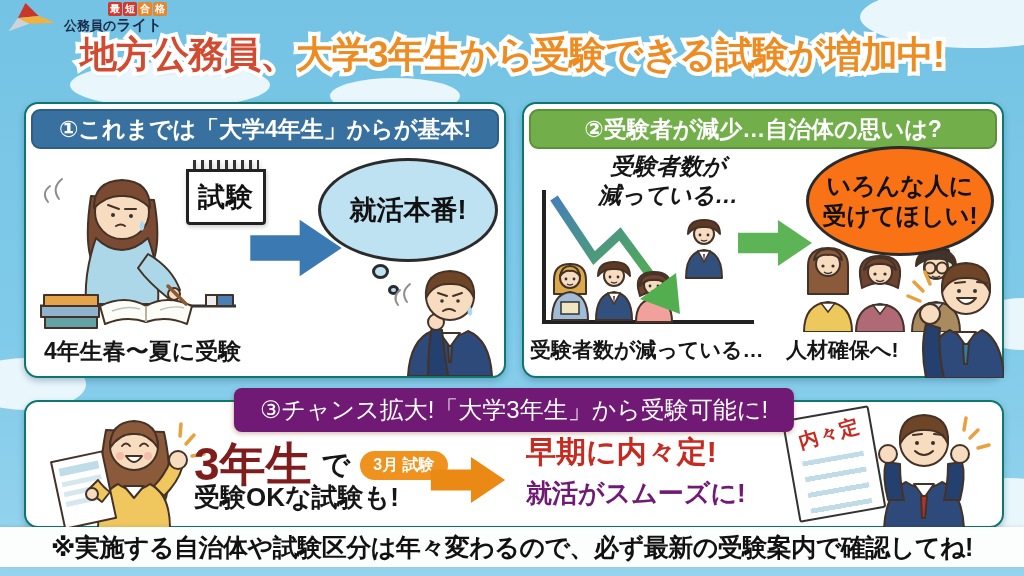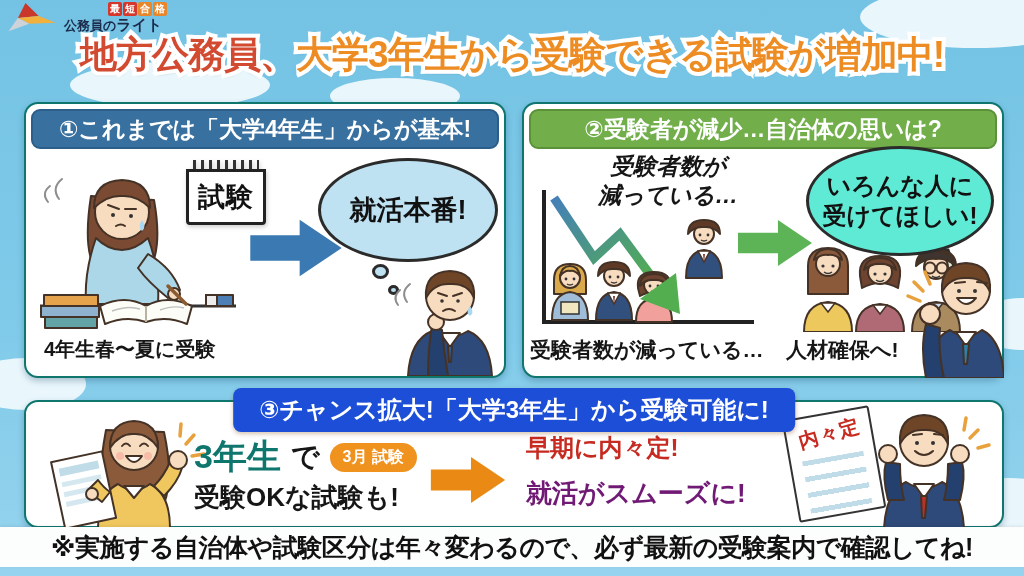--- a/index.html
+++ b/index.html
@@ -27,21 +27,21 @@
 .c-orange{color:#ED8C22;}
 
 
 .panel{position:absolute;background:#FFFFFF;border-radius:14px;border:2px solid #0f766e;box-shadow:0 3px 6px rgba(25,70,100,.3);z-index:2;}
 #panel1{left:24px;top:102px;width:482px;height:276px;}
 #panel2{left:522px;top:102px;width:482px;height:276px;}
 #panel3{left:24px;top:400px;width:980px;height:128px;}
 .phead{position:absolute;left:5px;right:5px;top:5px;height:40px;border-radius:9px;display:flex;align-items:center;justify-content:center;color:#fff;font-weight:800;font-size:23px;white-space:nowrap;z-index:3;}
 #panel1 .phead{background:#38709F;border:2px solid #2C5E8A;}
 #panel2 .phead{background:#72AF4B;border:2px solid #5A9139;}
-.p3head{position:absolute;left:50%;transform:translateX(-50%);top:-14px;background:#1d4ed8;color:#fff;font-weight:700;font-size:24px;padding:6px 26px;border-radius:8px;white-space:nowrap;box-shadow:0 2px 4px rgba(120,60,0,.3);z-index:4;}
+.p3head{position:absolute;left:50%;transform:translateX(-50%);top:-14px;background:#701a75;color:#fff;font-weight:400;font-size:24px;padding:6px 26px;border-radius:8px;white-space:nowrap;box-shadow:0 2px 4px rgba(120,60,0,.3);z-index:4;}
 
 
 .ill{position:absolute;}
 svg .ol{stroke:#443226;stroke-width:2;stroke-linejoin:round;stroke-linecap:round;}
 svg .olg{stroke:#8E8E8E;stroke-width:2;stroke-linejoin:round;stroke-linecap:round;}
 svg .olo{stroke:#E8A13C;stroke-width:3.5;stroke-linecap:round;}
 
 
 #studywoman{left:10px;top:50px;width:205px;height:185px;}
 .calendar{position:absolute;left:160px;top:56px;width:80px;z-index:3;filter:drop-shadow(1px 2px 2px rgba(0,0,0,.2));}
@@ -49,42 +49,42 @@
 .cal-top{background:#3B77B5;color:#fff;font-weight:800;font-size:17px;text-align:center;padding:3px 0;border:3px solid #222;border-bottom:none;border-radius:4px 4px 0 0;}
 .cal-body{background:#fff;color:#111;font-weight:900;font-size:27px;text-align:center;padding:7px 0;border:3px solid #222;border-radius:0 0 4px 4px;letter-spacing:1px;}
 .arrow{position:absolute;}
 #arrow1{left:224px;top:112px;width:92px;height:64px;}
 .bubble-think{position:absolute;left:292px;top:54px;width:180px;height:104px;background:#BFE2F3;border:3px solid #2b2b2b;border-radius:50%;display:flex;align-items:center;justify-content:center;font-size:27px;font-weight:900;color:#111;white-space:nowrap;z-index:2;}
 .tdot{position:absolute;background:#BFE2F3;border:3px solid #2b2b2b;border-radius:50%;}
 .tdot.d1{left:346px;top:160px;width:17px;height:15px;}
 .tdot.d2{left:362px;top:181px;width:11px;height:10px;}
 #worriedman{left:362px;top:150px;width:115px;height:122px;}
 .cap{position:absolute;font-weight:900;color:#161616;white-space:nowrap;}
-#p1cap{left:18px;top:232px;font-size:20px;}
+#p1cap{left:18px;top:232px;font-size:23px;}
 
 
 #chartnote{position:absolute;left:44px;top:48px;width:200px;text-align:center;font-size:23px;font-weight:900;line-height:1.25;color:#161616;z-index:3;font-style:italic;}
 #declinechart{left:8px;top:80px;width:230px;height:150px;}
 #arrow2{left:214px;top:110px;width:74px;height:58px;}
-.bubble-speech{position:absolute;left:282px;top:42px;width:188px;height:110px;background:#5eead4;border:3px solid #2b2b2b;border-radius:50%;display:flex;flex-direction:column;align-items:center;justify-content:center;font-size:24px;font-weight:900;line-height:1.25;color:#111;white-space:nowrap;z-index:3;}
+.bubble-speech{position:absolute;left:282px;top:42px;width:188px;height:110px;background:#f97316;border:3px solid #2b2b2b;border-radius:50%;display:flex;flex-direction:column;align-items:center;justify-content:center;font-size:24px;font-weight:900;line-height:1.25;color:#111;white-space:nowrap;z-index:3;}
 .stail{position:absolute;left:398px;top:144px;width:36px;height:32px;z-index:2;}
 #crowd{left:270px;top:140px;width:178px;height:88px;z-index:2;}
 #cheerman{left:380px;top:146px;width:100px;height:128px;z-index:4;}
 #p2capL{left:6px;top:232px;font-size:21px;}
 #p2capR{left:262px;top:232px;font-size:21px;}
 
 
 #cheerwoman{left:10px;top:2px;width:172px;height:124px;}
 .p3line1{position:absolute;left:168px;top:32px;display:flex;align-items:center;gap:10px;white-space:nowrap;}
-.grade-red{color:#0f766e;font-size:34px;font-weight:900;}
+.grade-red{color:#7f1d1d;font-size:46px;font-weight:900;}
 .grade-suf{color:#161616;font-size:28px;font-weight:900;}
 .exam-badge{background:#F0921E;color:#fff;font-size:16px;font-weight:800;padding:4px 13px;border-radius:15px;white-space:nowrap;}
 .p3line2{position:absolute;left:168px;top:78px;font-size:26px;font-weight:900;color:#161616;white-space:nowrap;}
 #arrow3{left:398px;top:52px;width:88px;height:52px;}
-.p3r1{position:absolute;left:500px;top:30px;font-size:24px;font-weight:900;color:#C62A20;white-space:nowrap;}
+.p3r1{position:absolute;left:500px;top:30px;font-size:30px;font-weight:900;color:#C62A20;white-space:nowrap;}
 .p3r2{position:absolute;left:500px;top:74px;font-size:26px;font-weight:900;color:#701a75;white-space:nowrap;}
 .naitei{position:absolute;left:764px;top:10px;width:88px;height:104px;background:#fff;border:2.5px solid #333;border-radius:3px;transform:rotate(-10deg);padding-top:6px;text-align:center;z-index:2;}
 .naitei .nt{color:#C62A20;font-size:20px;font-weight:900;display:inline-block;transform:rotate(-6deg);letter-spacing:1px;white-space:nowrap;}
 .naitei .lines{margin:9px 11px 0;height:58px;background:repeating-linear-gradient(180deg,#BFDCE8 0 5px,transparent 5px 16px);}
 #cheerman2{left:822px;top:2px;width:150px;height:124px;z-index:3;}
 
 
 #footer{position:absolute;left:0;top:527px;width:1024px;height:40px;background:#FCFDFD;display:flex;align-items:center;justify-content:center;z-index:2;box-shadow:0 -1px 3px rgba(0,0,0,.08);}
 #footer .txt{font-size:25px;font-weight:900;color:#111;white-space:nowrap;letter-spacing:-0.5px;}
 </style>

